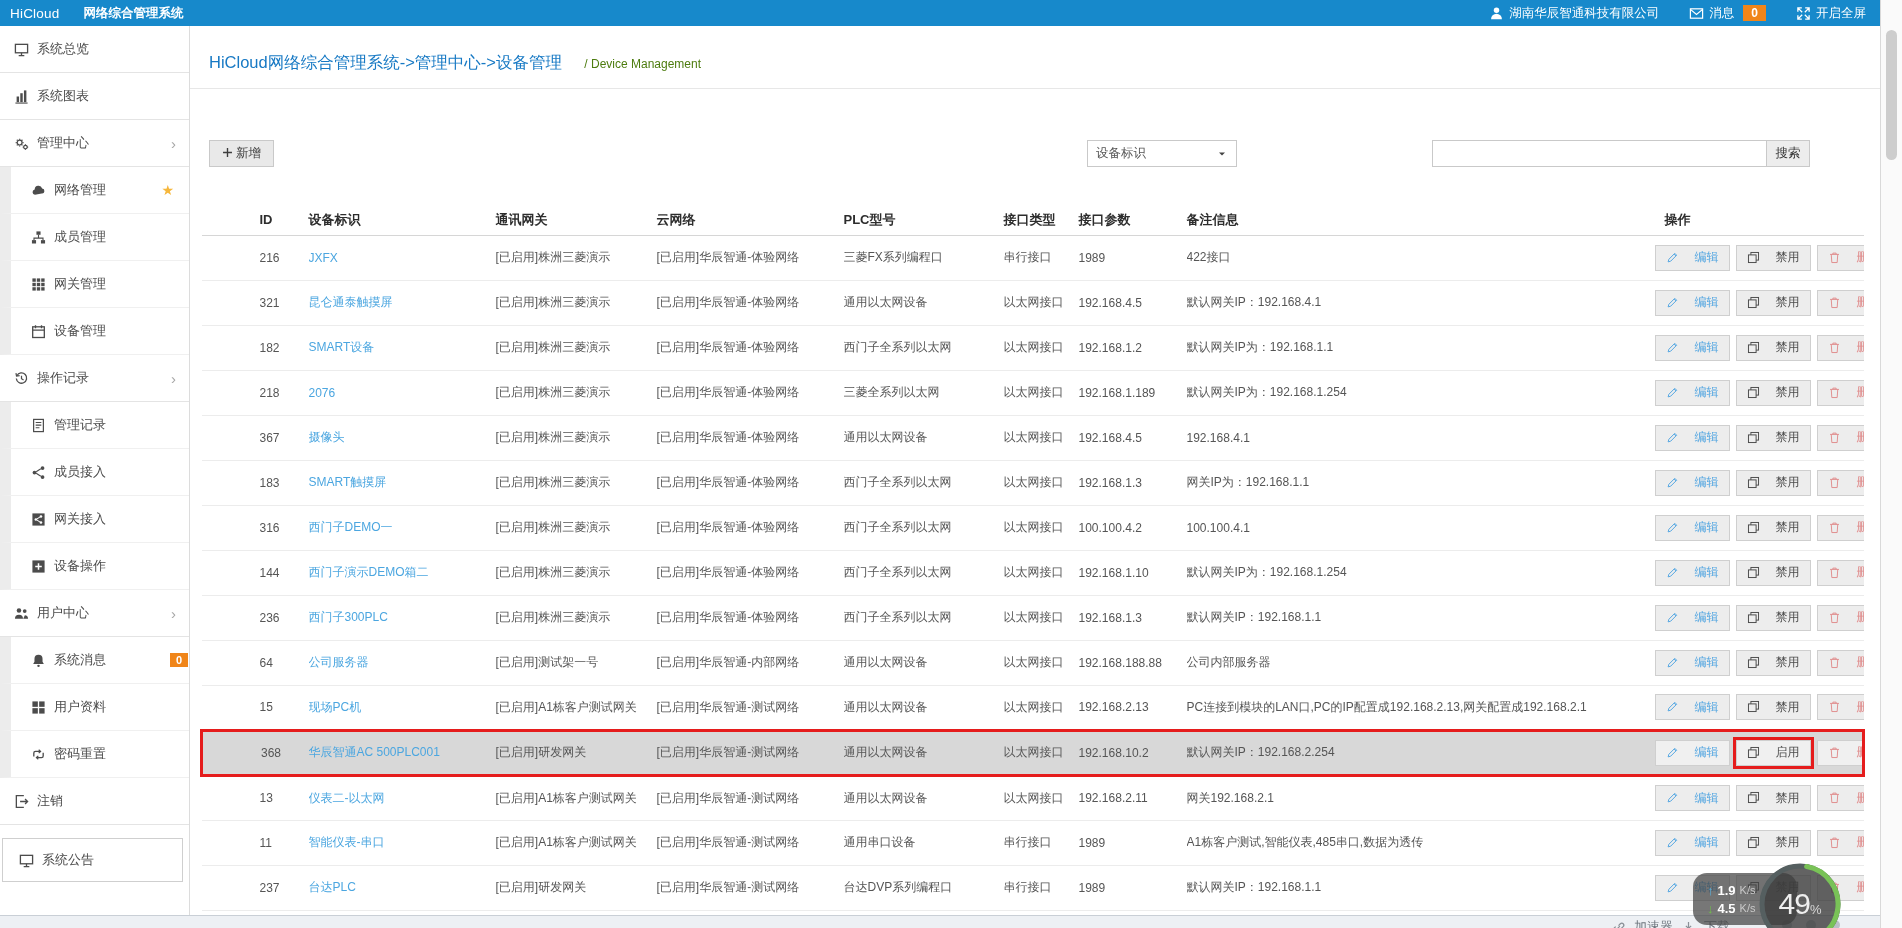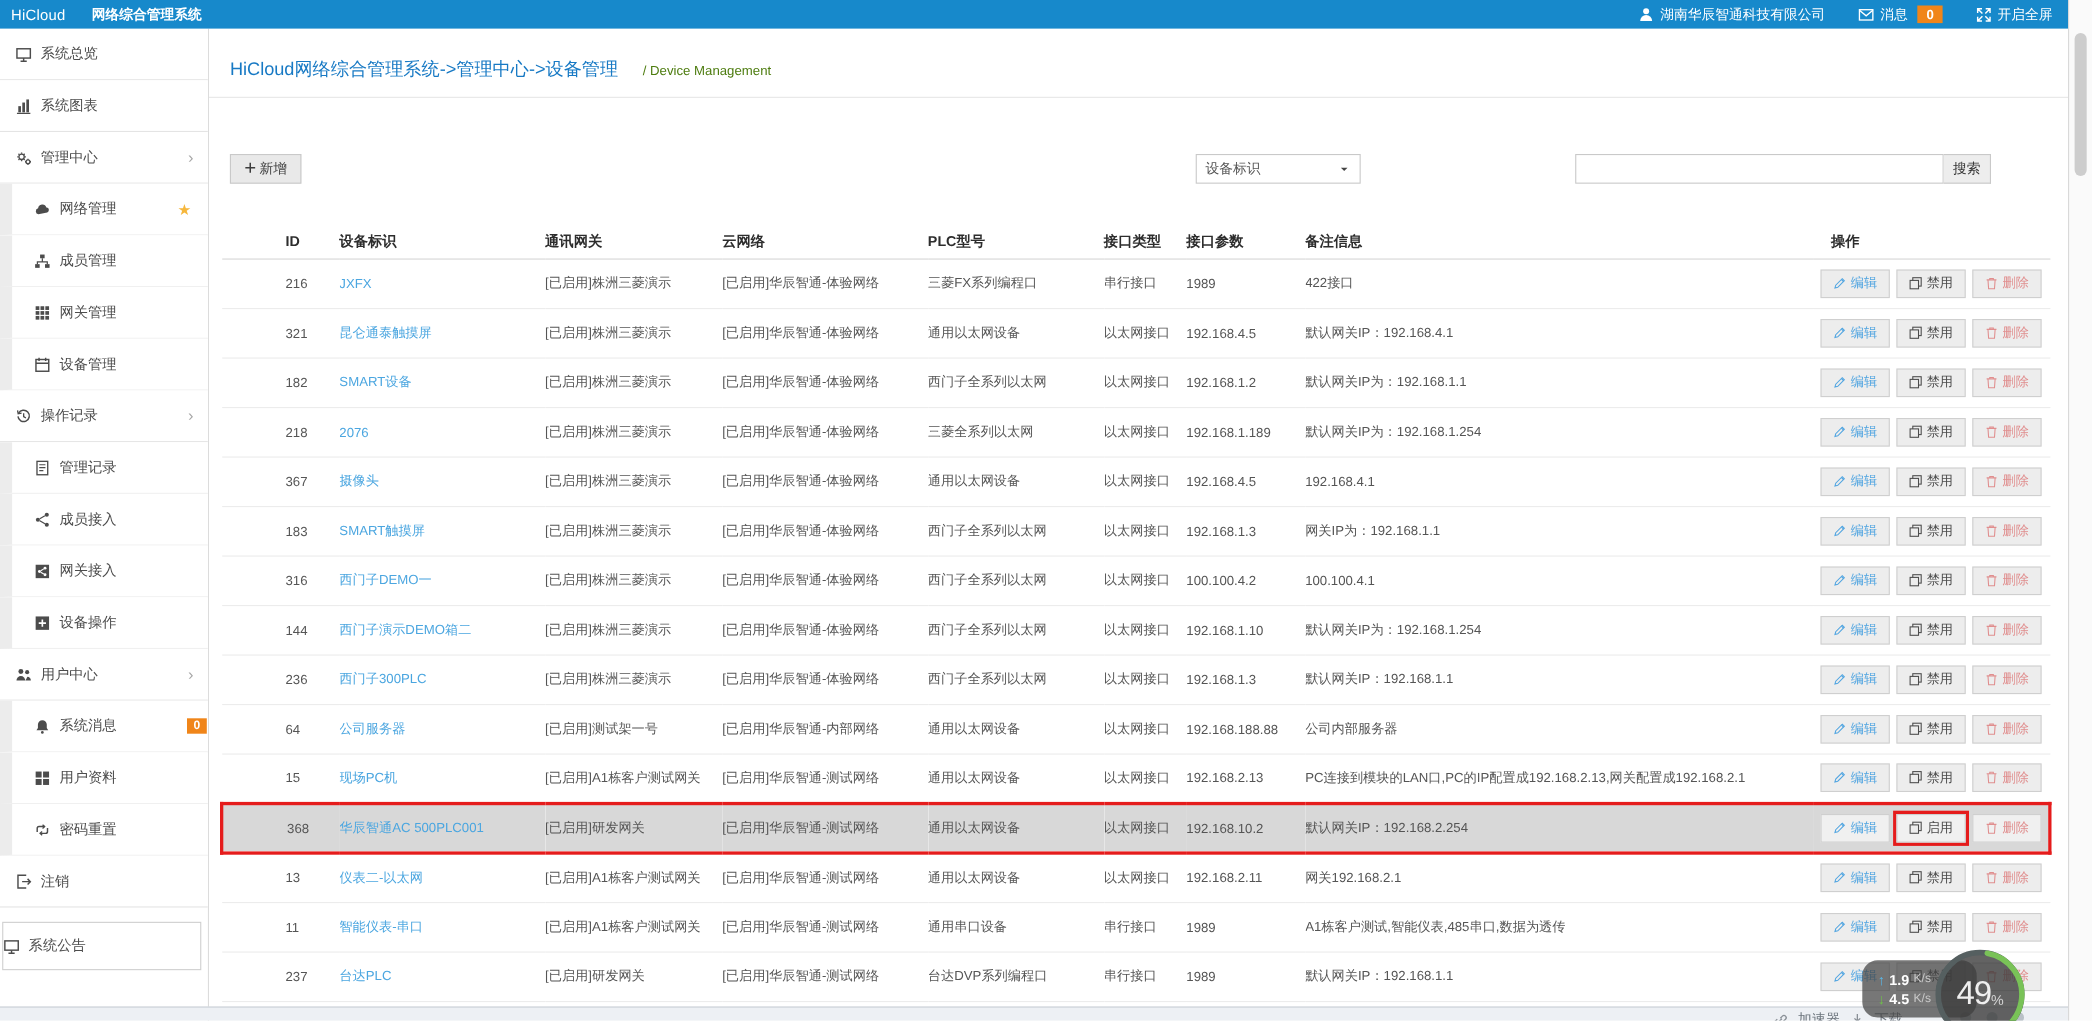--- a/index.html
+++ b/index.html
@@ -19,21 +19,21 @@
            border-right:1px solid #dcdcdc;z-index:10;overflow:hidden}
   .sidebar li{list-style:none;height:47px;display:flex;align-items:center;position:relative;
               color:#4c4c4c;font-size:13px;background:#fff;cursor:pointer}
   .sidebar li .ic{color:#4c4c4c;margin-right:8px;display:inline-flex}
   .sidebar li.lvl1{padding-left:14px;border-bottom:1px solid #e4e4e4}
   .sidebar li.lvl2{padding-left:20px;border-left:11px solid #ececec;border-bottom:1px solid #f0f0f0}
   .chev{position:absolute;right:13px;color:#a7a7a7;font-size:15px}
   .star{position:absolute;right:15px;color:#f6b73c;font-size:14px}
   .side-badge{position:absolute;right:1px;background:#f08519;color:#fff;font-weight:bold;
               padding:1px 6px;font-size:11px}
-  .sidebar li.partial{margin:13px 6px 0 2px;border:1px solid #cfcfcf;padding-left:0;height:44px}
+  .sidebar li.partial{margin:13px 6px 0 2px;border:1px solid #cfcfcf;padding-left:16px;height:44px}
   
   .main{position:absolute;top:26px;left:190px;width:1690px;height:902px;background:#fff}
   .crumb{height:63px;border-bottom:1px solid #e7e7e7;padding:26px 0 0 19px;white-space:nowrap}
   .crumb-title{color:#1779c4;font-size:16.5px;font-weight:normal}
   .crumb-sub{color:#4d7c0f;font-size:12px;margin-left:19px}
   .btn-add{position:absolute;left:19px;top:114px;height:27px;padding:0 12px;background:#e9e9e9;
            border:1px solid #c9c9c9;color:#3d3d3d;font-size:12.5px;cursor:pointer}
   .btn-add .ic{margin-right:3px;color:#3d3d3d}
   .btn-add .ic svg{width:11px;height:11px;vertical-align:-1px}
   .filter-select{position:absolute;left:897px;top:114px;width:150px;height:27px;background:#fff;
@@ -52,21 +52,21 @@
   td{height:45px;border-bottom:1px solid #ececec;font-size:12px;color:#555;padding:0;
      white-space:nowrap;overflow:hidden}
   th.c-id,td.c-id{padding-left:58px}
   th.c-op{padding-left:16px}
   a.dev-link{color:#4ba6e0;text-decoration:none;cursor:pointer}
   tr.hl td{background:#d8d8d8;border-top:3px solid #e51c1c;border-bottom:3px solid #e51c1c}
   tr.hl td:first-child{border-left:3px solid #e51c1c}
   tr.hl td:last-child{border-right:3px solid #e51c1c}
   .btn-group{display:inline-flex}
   .btn-act{height:26px;padding:0 10px;background:#ededed;border:1px solid #cfcfcf;font-size:12px;
-           cursor:pointer;display:inline-flex;align-items:center;gap:4px;margin-left:6px}
+           cursor:pointer;display:inline-flex;align-items:center;gap:16px;margin-left:6px}
   .btn-act .ic svg{width:13px;height:13px;vertical-align:-2px}
   .btn-act.edit{color:#53a6e1}
   .btn-act.toggle{color:#4c4c4c}
   .btn-act.del{color:#e08e8e}
   .btn-act.red-frame{box-shadow:0 0 0 3px #e51c1c;background:#f5f5f5}
   tr.hl .btn-act{background:#f0f0f0}
   
   .speed-pill{position:absolute;left:1693px;top:873px;width:104px;height:52px;border-radius:14px;
               background:rgba(66,66,66,.72);z-index:55;color:#fff;font-size:13px;
               display:flex;flex-direction:column;justify-content:center;padding-left:14px;gap:3px}

